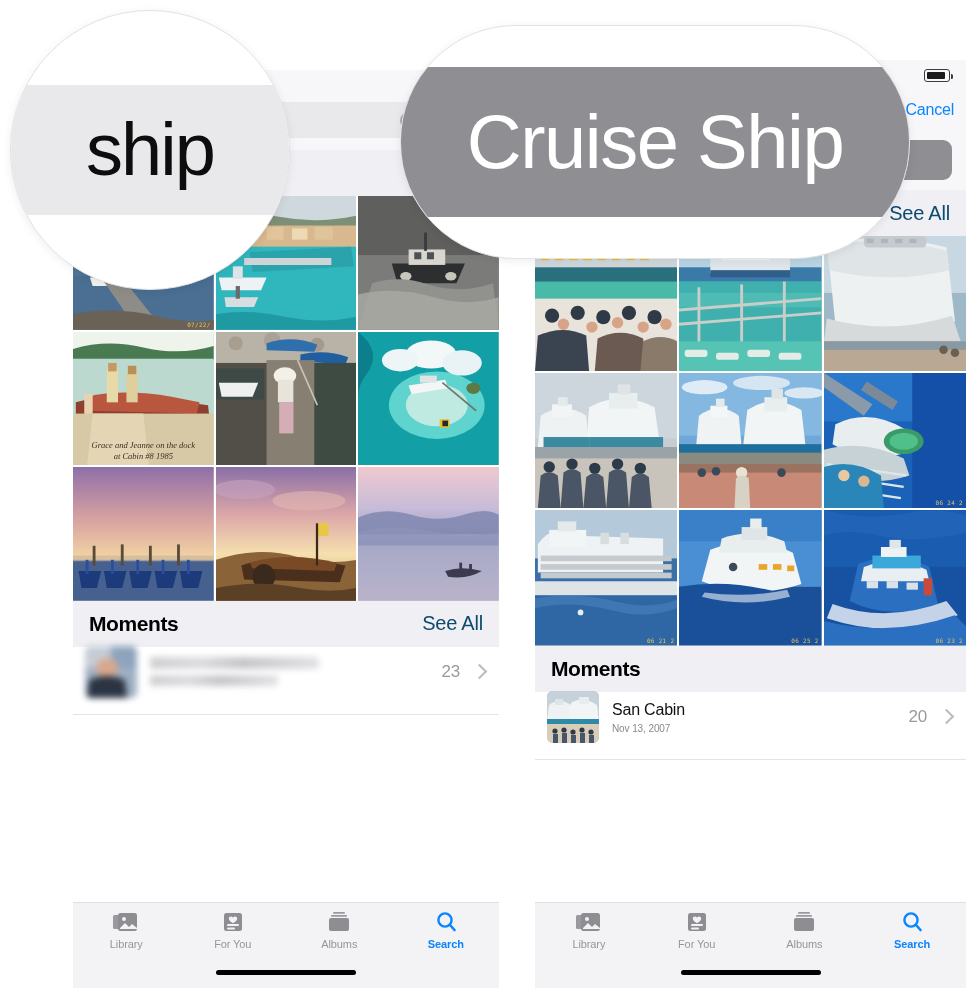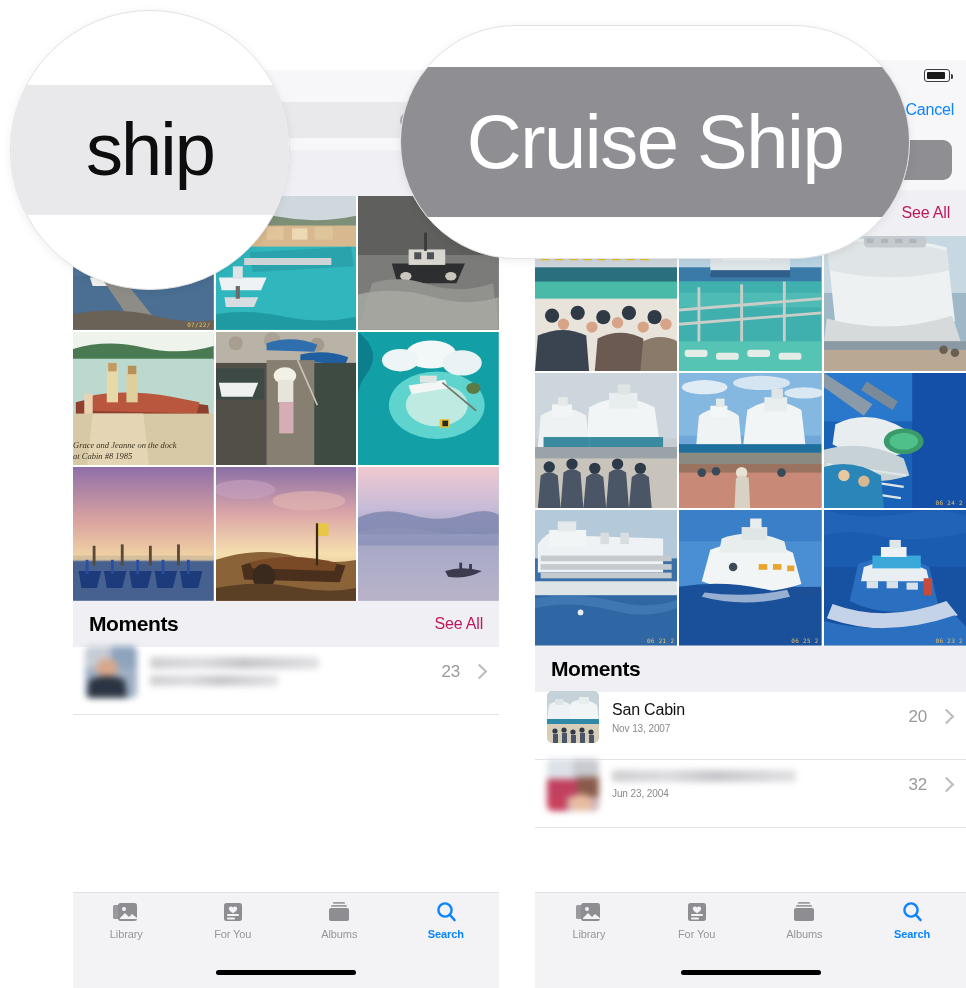--- a/index.html
+++ b/index.html
@@ -103,40 +103,40 @@
   .section-header{
     background:#f0f0f4;
     height:46px;
     display:flex;align-items:center;justify-content:space-between;
     padding:0 16px;box-sizing:border-box;
   }
   .section-title{
     font-size:21px;font-weight:bold;color:#000;letter-spacing:-.4px;
   }
   .see-all{
-    font-size:16px;color:#be185d;letter-spacing:-.2px;
+    font-size:20px;color:#0c4a6e;letter-spacing:-.2px;
   }
 
   
   .photo-grid{
     display:grid;
     grid-template-columns:repeat(3,1fr);
     gap:2px;
     background:#fff;
   }
   .tile{ position:relative; overflow:hidden; background:#c9d4dd; }
   .tile svg{ display:block; width:100%; height:100%; }
   .stamp{
     position:absolute;right:3px;bottom:2px;
     font-size:6px;color:#e8c060;font-family:"DejaVu Sans Mono",monospace;
     letter-spacing:.3px;
   }
   .caption{
     position:absolute;left:0;right:0;bottom:4px;
-    font-family:"Liberation Serif","DejaVu Serif",serif;
+    text-align:center;font-family:"Liberation Serif","DejaVu Serif",serif;
     font-style:italic;font-size:8.5px;color:#3a3020;line-height:1.25;
   }
 
   
   .moment-row{
     display:flex;align-items:center;
     padding:7px 14px 24px 12px;
     border-bottom:1px solid #e4e4e8;
     box-sizing:border-box;height:68px;
     background:#fff;
@@ -163,21 +163,21 @@
   
   .blurbox{
     background:linear-gradient(90deg,#cfcfd2 0%,#dcdcdf 30%,#c6c6ca 55%,#e2e2e5 100%);
     filter:blur(3px);border-radius:2px;
   }
   .blur-thumb{ filter:blur(3.2px); }
 
   
   .tabbar{
     position:absolute;left:0;right:0;bottom:0;
-    height:96px;
+    height:86px;
     background:#f3f3f5;
     border-top:1px solid #e0e0e4;
     box-sizing:border-box;
   }
   .tabs{
     display:flex;height:56px;align-items:flex-start;padding-top:8px;
   }
   .tab{
     flex:1;display:flex;flex-direction:column;align-items:center;gap:5px;
   }
@@ -816,39 +816,20 @@
       </svg>
     </div>
     <div class="moment-text">
       <div class="moment-title">San Cabin</div>
       <div class="moment-date">Nov 13, 2007</div>
     </div>
     <span class="moment-count">20</span>
     <span class="chev"></span>
   </div>
 
-  <div class="moment-row">
-    <div class="moment-thumb blur-thumb">
-      <svg viewBox="0 0 52 52" preserveAspectRatio="none">
-        <rect width="52" height="52" fill="#c8b0b8"></rect>
-        <rect x="0" y="0" width="26" height="20" fill="#dde2e8"></rect>
-        <rect x="26" y="0" width="26" height="20" fill="#c8cad0"></rect>
-        <rect x="0" y="20" width="30" height="18" fill="#c0405e"></rect>
-        <rect x="30" y="18" width="22" height="20" fill="#8a5a4a"></rect>
-        <ellipse cx="34" cy="44" rx="12" ry="9" fill="#e8bca0"></ellipse>
-        <rect x="0" y="38" width="20" height="14" fill="#c8405c"></rect>
-      </svg>
-    </div>
-    <div class="moment-text">
-      <div class="blurbox" style="height:12px;width:62%;margin-bottom:6px;"></div>
-      <div class="moment-date">Jun 23, 2004</div>
-    </div>
-    <span class="moment-count">32</span>
-    <span class="chev"></span>
-  </div>
 
   <div class="tabbar">
     <div class="tabs">
       <div class="tab">
         <span class="tab-ico">
           <svg width="26" height="22" viewBox="0 0 26 22">
             <rect x="0" y="4" width="7" height="14" rx="1.5" fill="#9a9a9e"></rect>
             <rect x="5" y="2" width="19" height="18" rx="2.5" fill="#8e8e92"></rect>
             <circle cx="11" cy="8" r="2" fill="#f3f3f5"></circle>
             <path d="M7 17 l5-5 4 4 3-3 5 4v1H7z" fill="#f3f3f5"></path>

